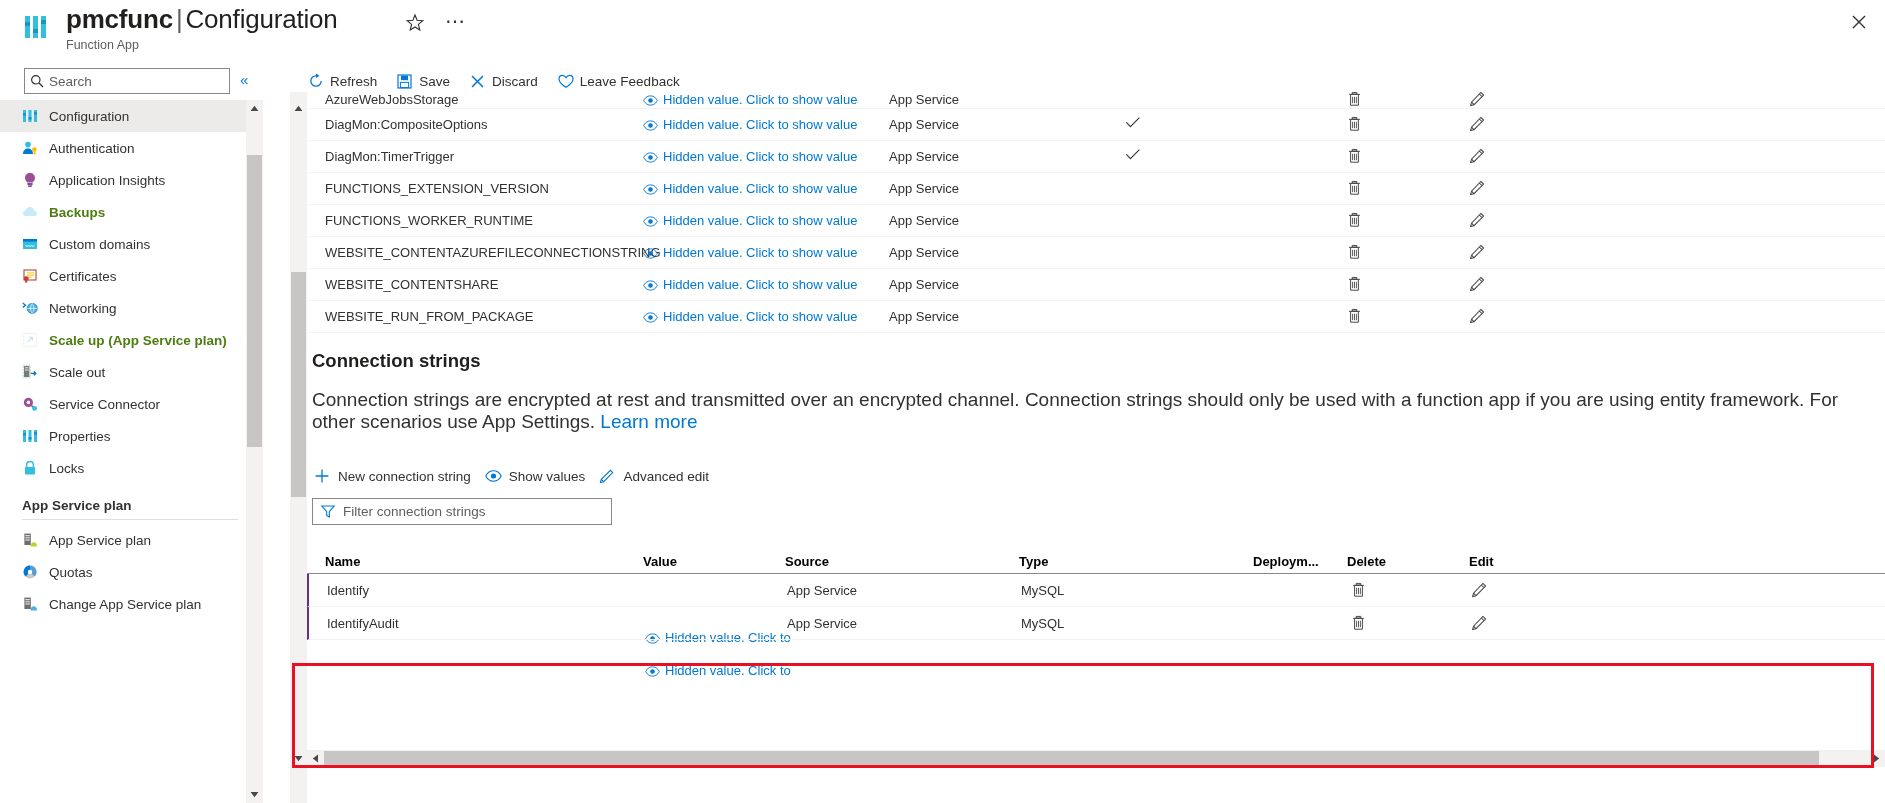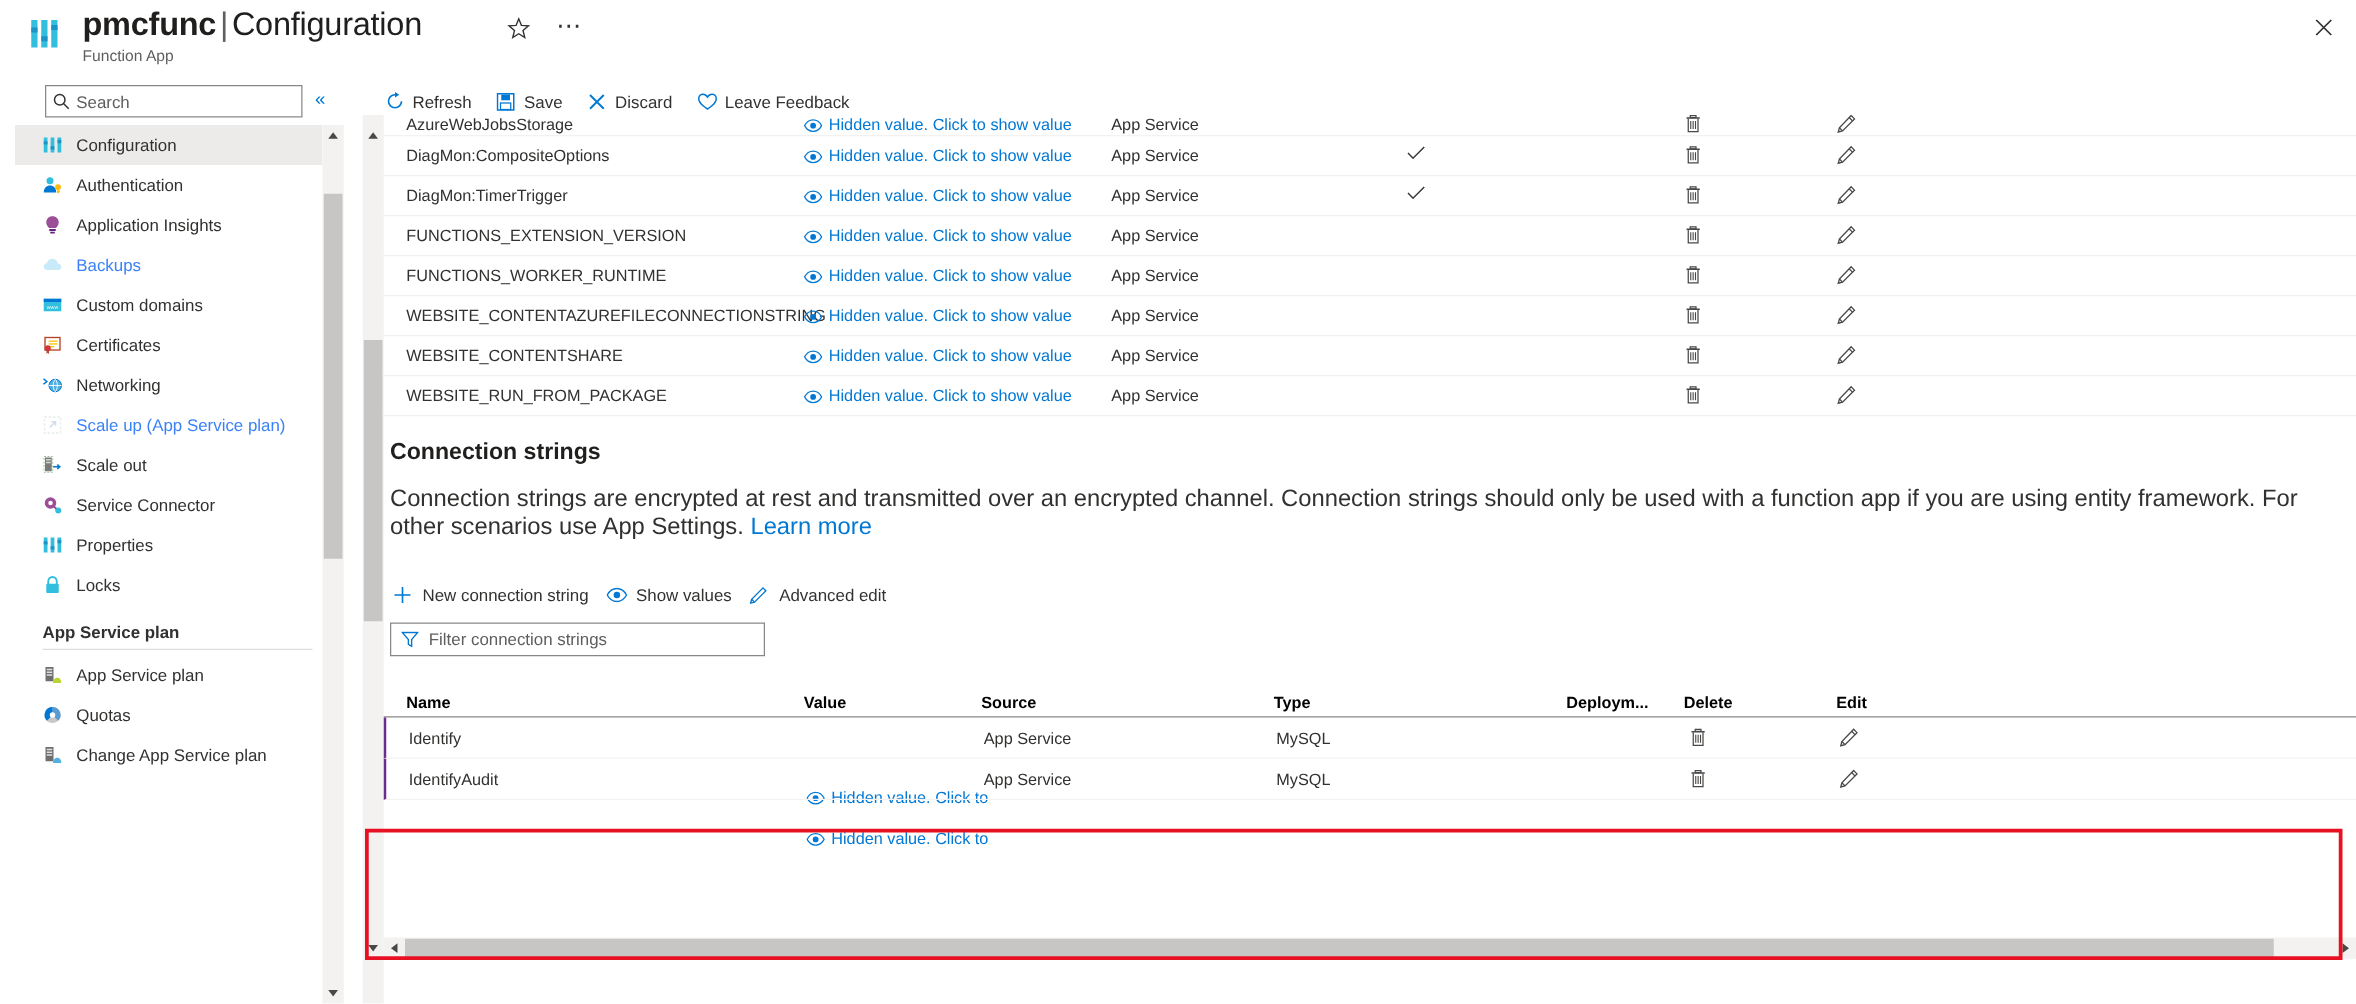--- a/index.html
+++ b/index.html
@@ -20,35 +20,35 @@
                color: #201f1e; letter-spacing: -0.2px; white-space: nowrap; text-align: right; }
   .hdr-title .sep { font-weight: 300; color: #605e5c; padding: 0 3px; }
   .hdr-title .sub2 { font-weight: 400; color: #201f1e; }
   .hdr-sub { position: absolute; left: 66px; top: 38px; font-size: 12.5px; color: #605e5c; }
   .hdr-star { position: absolute; left: 404px; top: 12px; width: 22px; height: 22px; cursor: pointer; }
   .hdr-ellipsis { position: absolute; left: 445px; top: 11px; font-size: 20px; color: #323130;
                   letter-spacing: 1px; cursor: pointer; line-height: 20px; }
   .hdr-close { position: absolute; right: 16px; top: 12px; width: 20px; height: 20px; cursor: pointer; }
 
   
-  .leftpane { position: absolute; left: 0; top: 62px; width: 296px; height: 741px; background: #fff; margin-left: 12px; }
+  .leftpane { position: absolute; left: 0; top: 62px; width: 296px; height: 741px; background: #fff; }
   .searchbox { position: absolute; left: 24px; top: 6px; width: 206px; height: 26px;
                border: 1px solid #8a8886; background: #fff; display: flex; align-items: center; }
   .searchbox .sicon { width: 24px; display: flex; justify-content: center; align-items: center; }
   .searchbox input { border: 0; outline: none; font-family: "Liberation Sans", sans-serif;
                      font-size: 13.5px; color: #323130; width: 168px; background: transparent; }
   .searchbox input::placeholder { color: #605e5c; }
   .collapse-btn { position: absolute; left: 240px; top: 9px; font-size: 15px; color: #0078d4;
                   cursor: pointer; line-height: 18px; }
 
   .navlist { position: absolute; left: 0; top: 38px; width: 246px; height: 703px; overflow: hidden; }
   .navitem { position: relative; height: 32px; display: flex; align-items: center;
              padding-left: 22px; cursor: pointer; font-size: 13.5px; color: #323130; }
   .navitem.selected { background: #edebe9; }
-  .navitem.disabled { color: #3b82f6; cursor: default; }
+  .navitem.disabled { color: #4d7c0f; cursor: default; font-weight: bold; }
   .navitem .nicon { width: 27px; height: 18px; flex: 0 0 27px; display: flex; align-items: center; }
   .navitem .nlabel { white-space: nowrap; }
   .navgroup { padding: 14px 0 6px 22px; font-size: 13.5px; font-weight: 700; color: #323130; }
   .navgroup-rule { height: 1px; background: #e1dfdd; margin: 0 8px 4px 22px; }
 
   
   .lscroll { position: absolute; left: 246px; top: 38px; width: 17px; height: 703px; background: #f3f2f1; }
   .lscroll .thumb { position: absolute; left: 1px; top: 55px; width: 15px; height: 292px; background: #c8c6c4; }
   .lscroll .arrow { position: absolute; left: 0; width: 17px; height: 17px;
                     display: flex; align-items: center; justify-content: center; }

